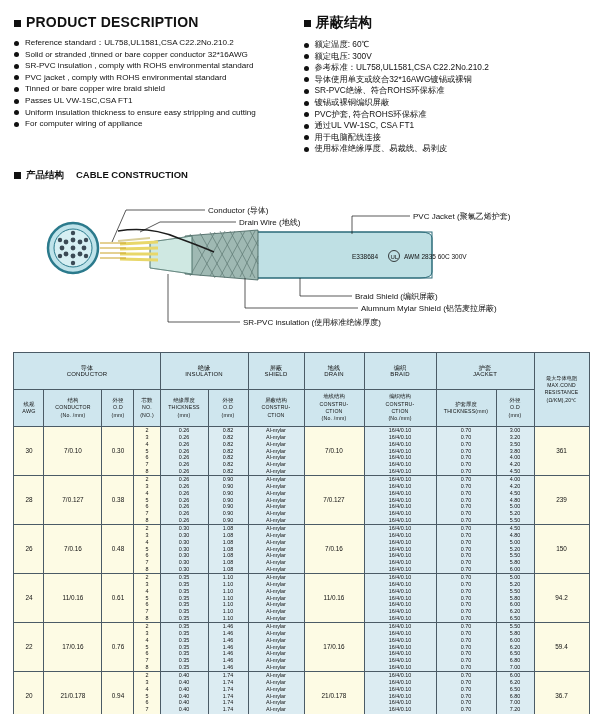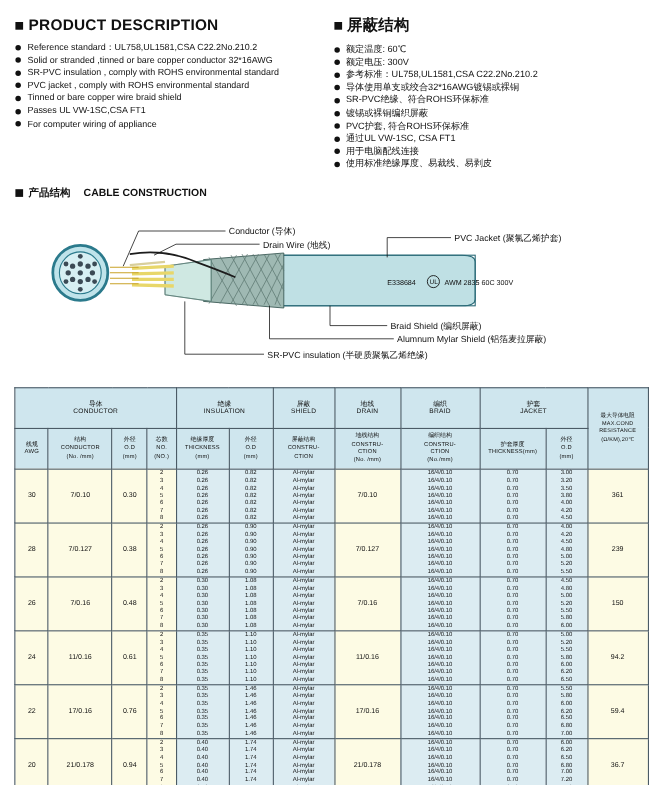--- a/index.html
+++ b/index.html
@@ -84,20 +84,21 @@
       <div class="col-head">
         <span class="sq"></span><span>PRODUCT DESCRIPTION</span>
       </div>
       <ul class="bullet-list en">
         <li>Reference standard：UL758,UL1581,CSA C22.2No.210.2</li>
         <li>Solid or stranded ,tinned or bare copper conductor 32*16AWG</li>
         <li>SR-PVC insulation , comply with ROHS environmental standard</li>
         <li>PVC jacket , comply with ROHS environmental standard</li>
         <li>Tinned or bare copper wire braid shield</li>
         <li>Passes UL VW-1SC,CSA FT1</li>
+        <li>Uniform insulation thickness to ensure easy stripping and cutting</li>
         <li>For computer wiring of appliance</li>
       </ul>
     </div>
     <div class="desc-col">
       <div class="col-head">
         <span class="sq"></span><span>屏蔽结构</span>
       </div>
       <ul class="bullet-list cn">
         <li>额定温度: 60℃</li>
         <li>额定电压: 300V</li>
@@ -194,21 +195,21 @@
         <path d="M245 92 L245 122 L358 122"></path>
         <path d="M168 88 L168 136 L240 136"></path>
       </g>
     </svg>
 
     <div class="dlabel" style="left:208px;top:19px;">Conductor (导体)</div>
     <div class="dlabel" style="left:239px;top:31px;">Drain Wire (地线)</div>
     <div class="dlabel" style="left:413px;top:25px;">PVC Jacket (聚氯乙烯护套)</div>
     <div class="dlabel" style="left:355px;top:105px;">Braid Shield (编织屏蔽)</div>
     <div class="dlabel" style="left:361px;top:117px;">Alumnum Mylar Shield (铝箔麦拉屏蔽)</div>
-    <div class="dlabel" style="left:243px;top:131px;">SR-PVC insulation (半硬质聚氯乙烯绝缘)</div>
+    <div class="dlabel" style="left:243px;top:131px;">SR-PVC insulation (使用标准绝缘厚度)</div>
   </div>
 
   <table class="spec">
     <colgroup>
       <col style="width:30px">
         <col style="width:58px">
         <col style="width:32px">
         <col style="width:26px">
       <col style="width:48px">
         <col style="width:40px">

